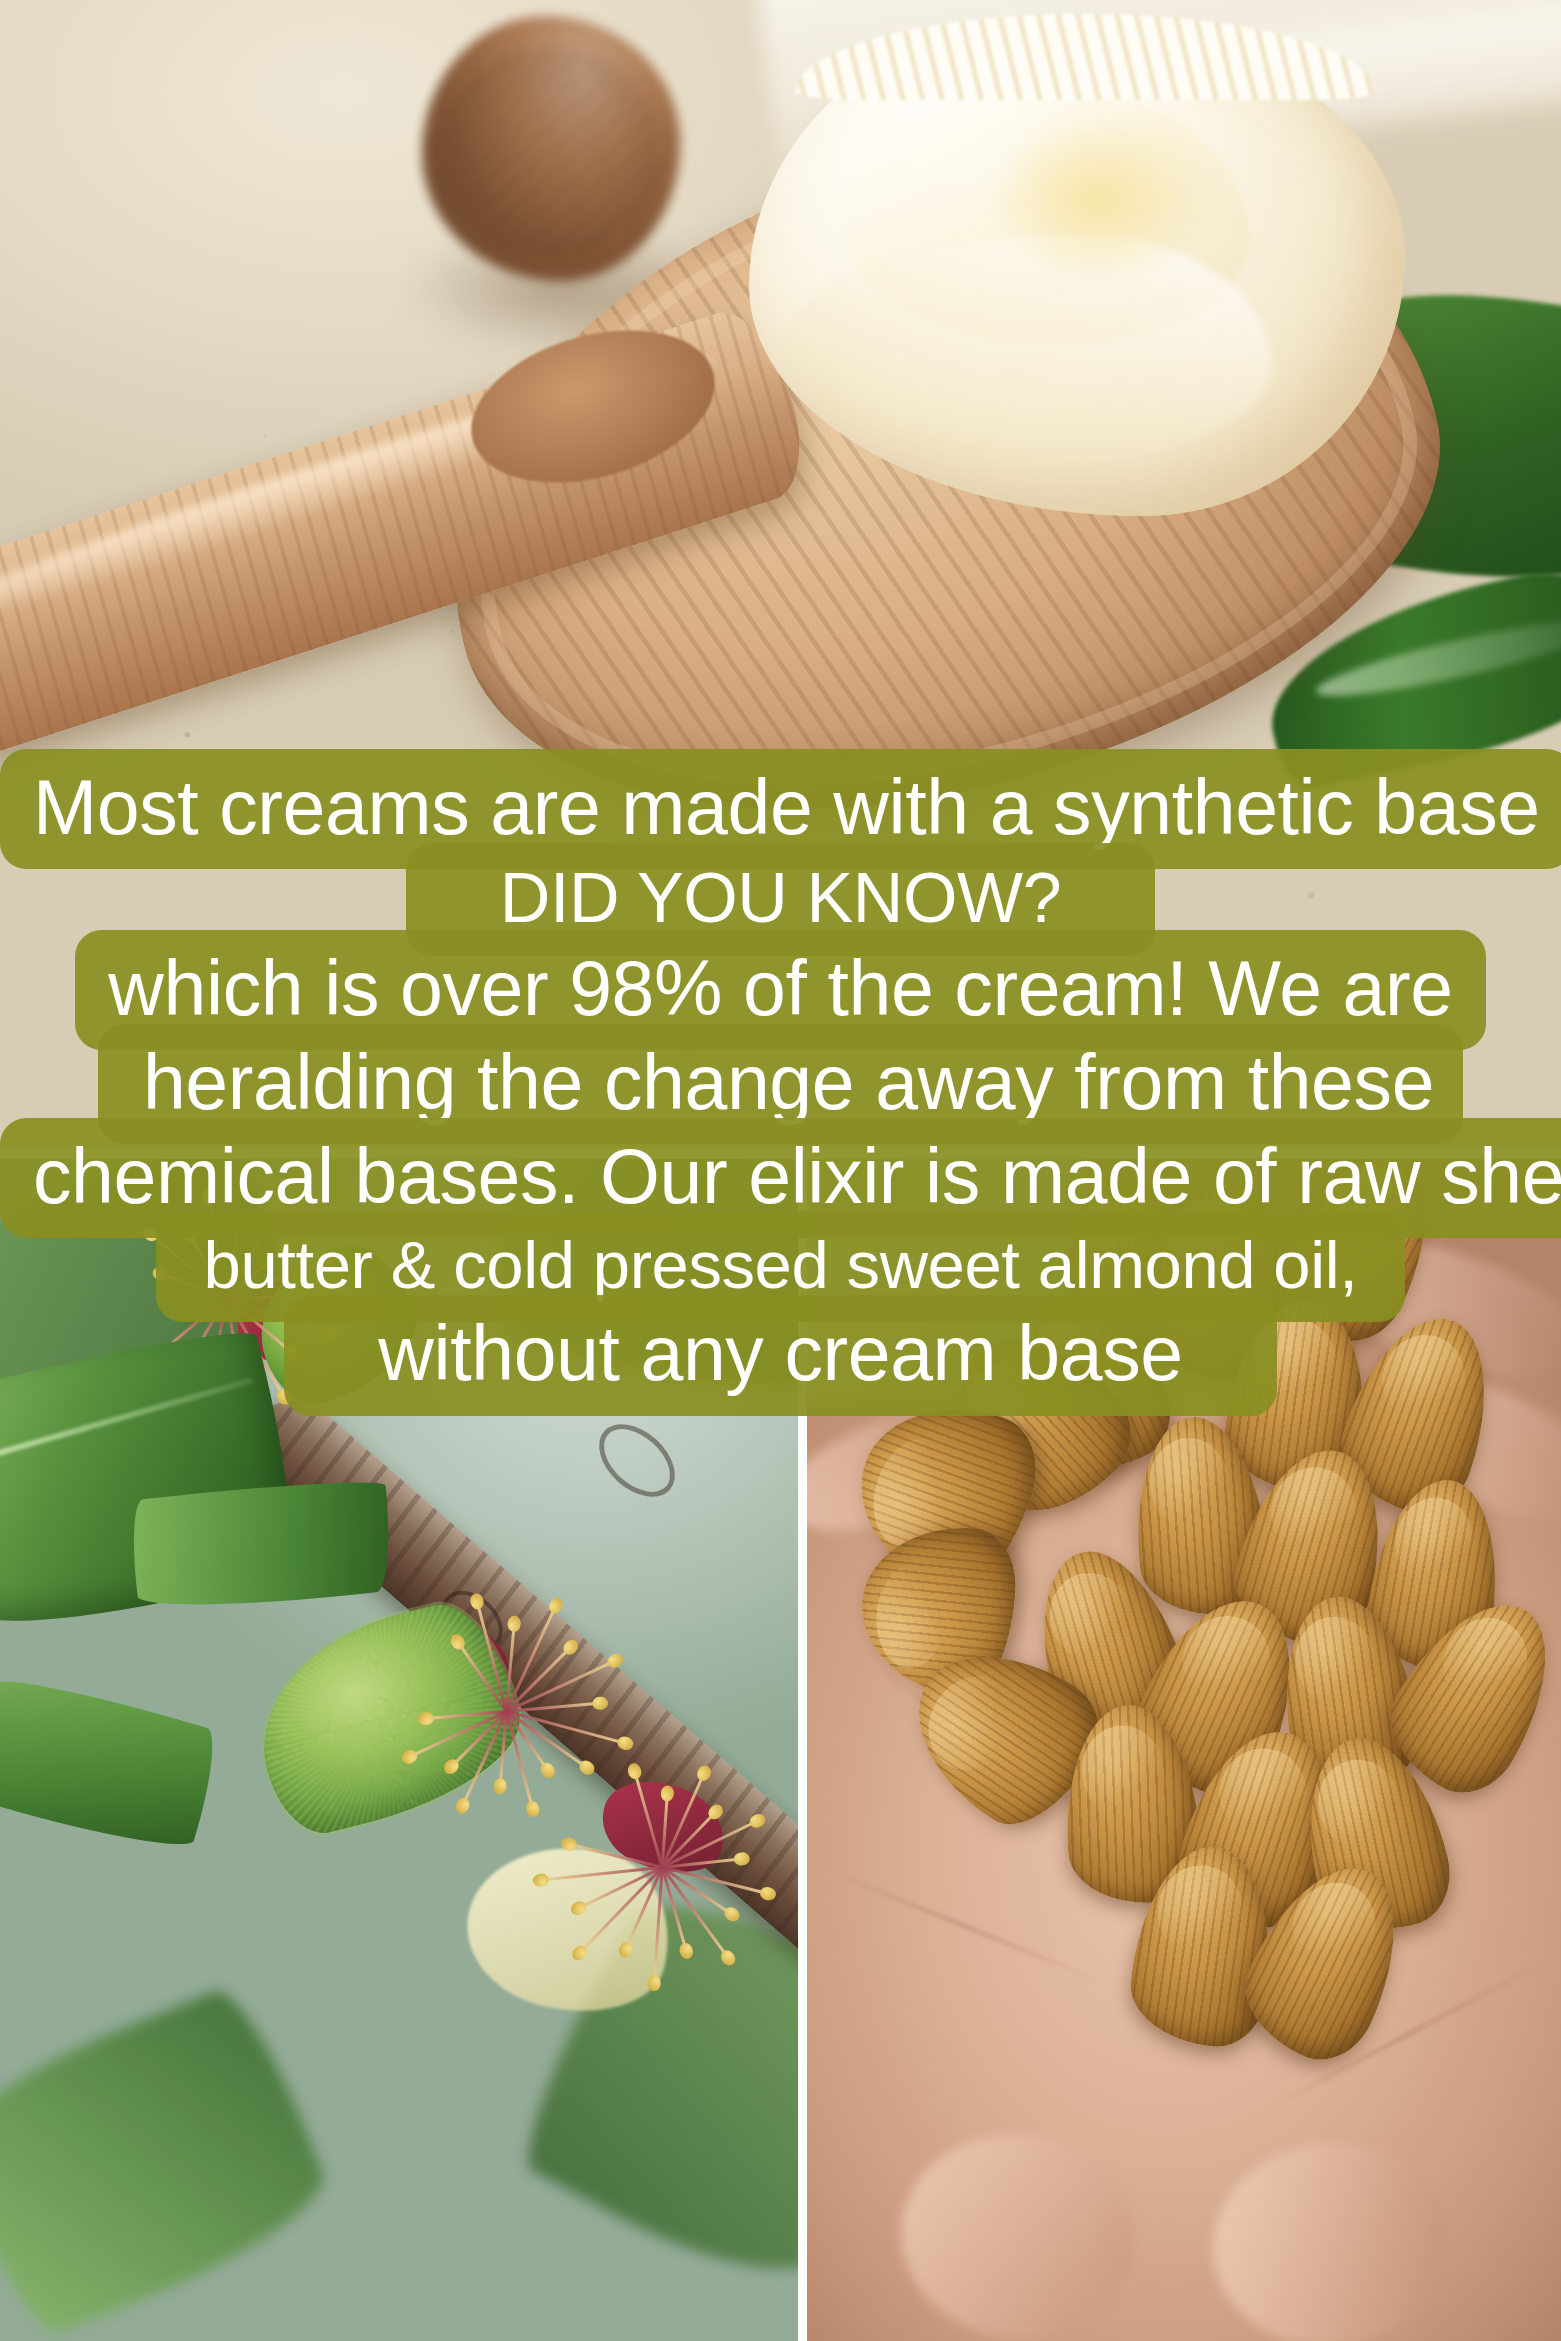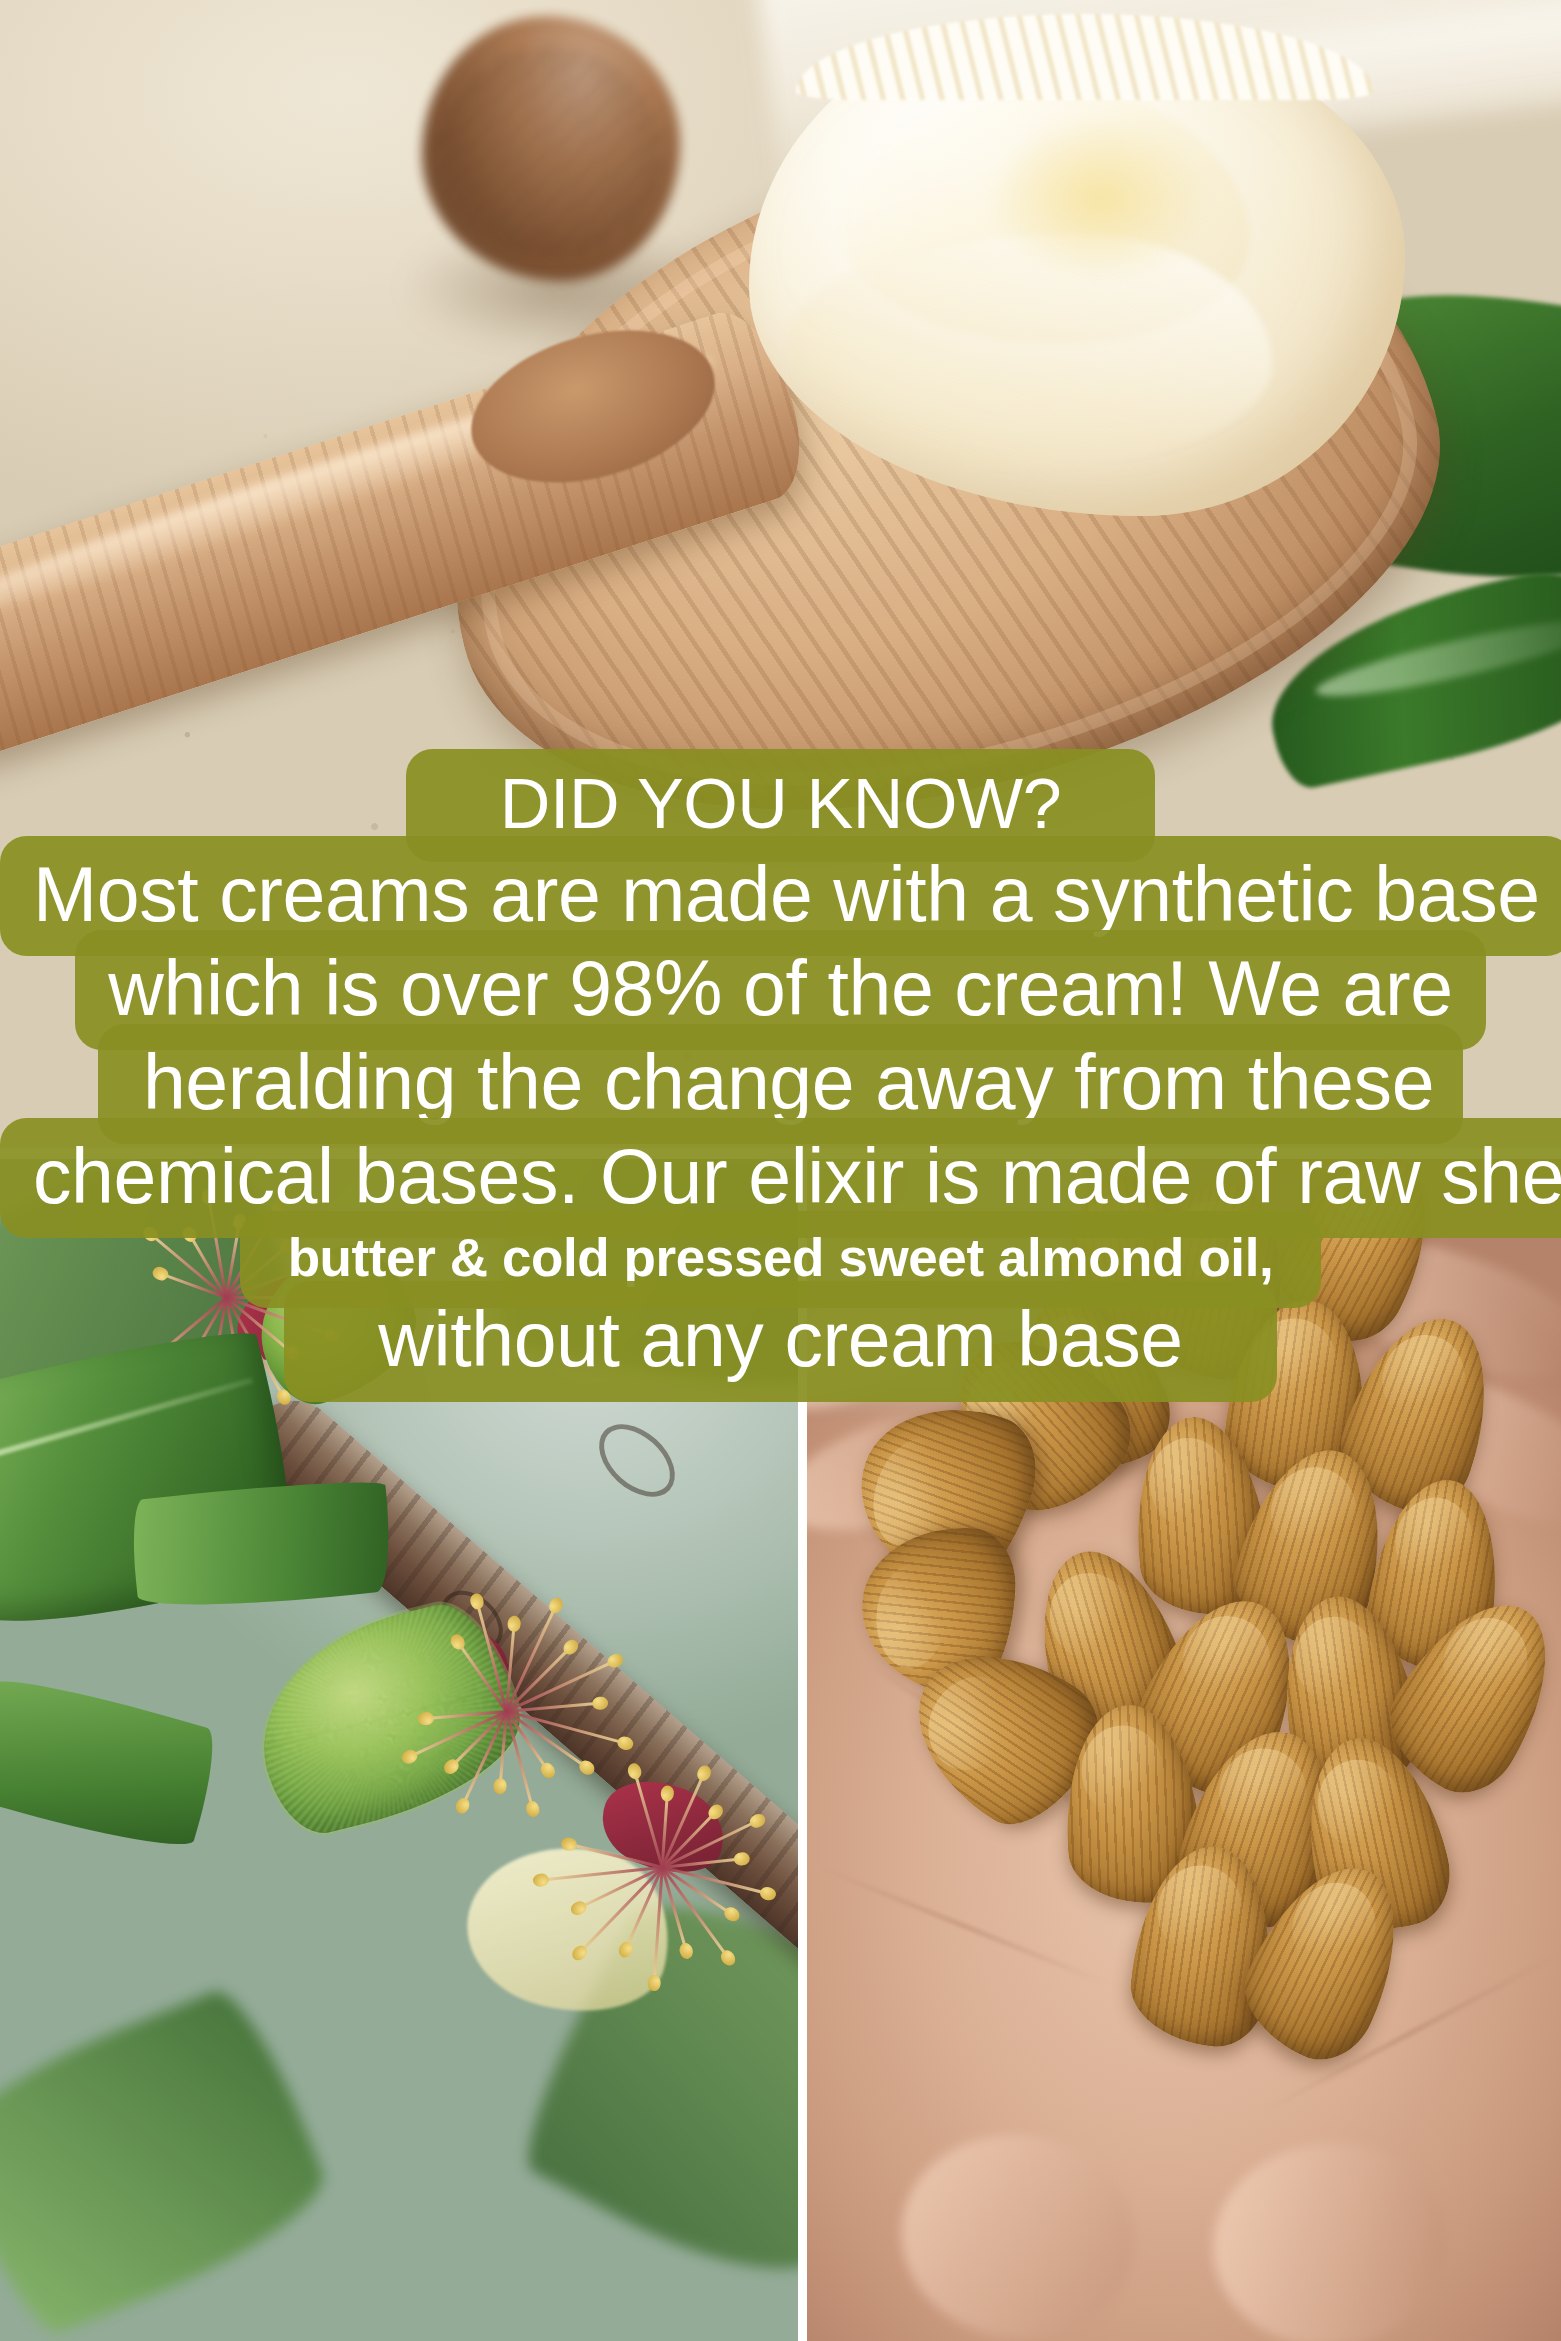--- a/index.html
+++ b/index.html
@@ -516,21 +516,21 @@
     border-radius: 26.5px;
     padding: 20px 33px 23.4px 33px;
     position: relative;
   }
   
   .l1 { font-size: 70px; margin-bottom: -26.5px; }
   .l2 { font-size: 77px; margin-bottom: -26.5px; }
   .l3 { font-size: 77px; margin-bottom: -26.5px; }
   .l4 { font-size: 77px; margin-bottom: -26.5px; }
   .l5 { font-size: 77px; margin-bottom: -26.5px; }
-  .l6 { font-size: 53px; margin-bottom: -26.5px; font-weight: bold; }
+  .l6 { font-size: 67px; margin-bottom: -26.5px; }
   .l7 { font-size: 77px; margin-bottom: 0; }
 
   .l1 > span.hl { padding-left: 94px; padding-right: 94px; }
   .l4 > span.hl { padding-left: 45px;  padding-right: 29px; }
   .l6 > span.hl { padding-left: 48px;  padding-right: 48px; }
   .l7 > span.hl { padding-left: 94px; padding-right: 94px; }
 </style>
 </head>
 <body>
 
@@ -686,22 +686,22 @@
     <div class="nut" style="left:383px; top:570px; width:141px; height:195px; transform:rotate(16deg);"></div>
     <div class="nut" style="left:500px; top:578px; width:133px; height:195px; transform:rotate(-14deg);"></div>
     <div class="nut" style="left:328px; top:687px; width:137px; height:199px; transform:rotate(6deg);"></div>
     <div class="nut" style="left:453px; top:703px; width:133px; height:195px; transform:rotate(24deg);"></div>
   </div>
 
   <div class="divider-h"></div>
   <div class="divider-v"></div>
 
   <div class="text-overlay">
+    <div class="tline l2"><span class="hl">Most creams are made with a synthetic base</span></div>
     <div class="tline l1"><span class="hl">DID YOU KNOW?</span></div>
-    <div class="tline l2"><span class="hl">Most creams are made with a synthetic base</span></div>
     <div class="tline l3"><span class="hl">which is over 98% of the cream! We are</span></div>
     <div class="tline l4"><span class="hl">heralding the change away from these</span></div>
     <div class="tline l5"><span class="hl">chemical bases. Our elixir is made of raw shea</span></div>
     <div class="tline l6"><span class="hl">butter &amp; cold pressed sweet almond oil,</span></div>
     <div class="tline l7"><span class="hl">without any cream base</span></div>
   </div>
 
 </div>
 
 

